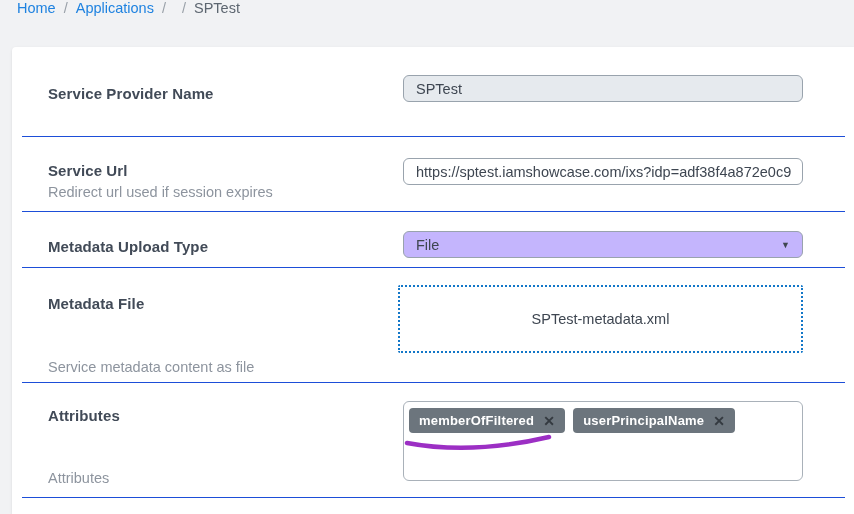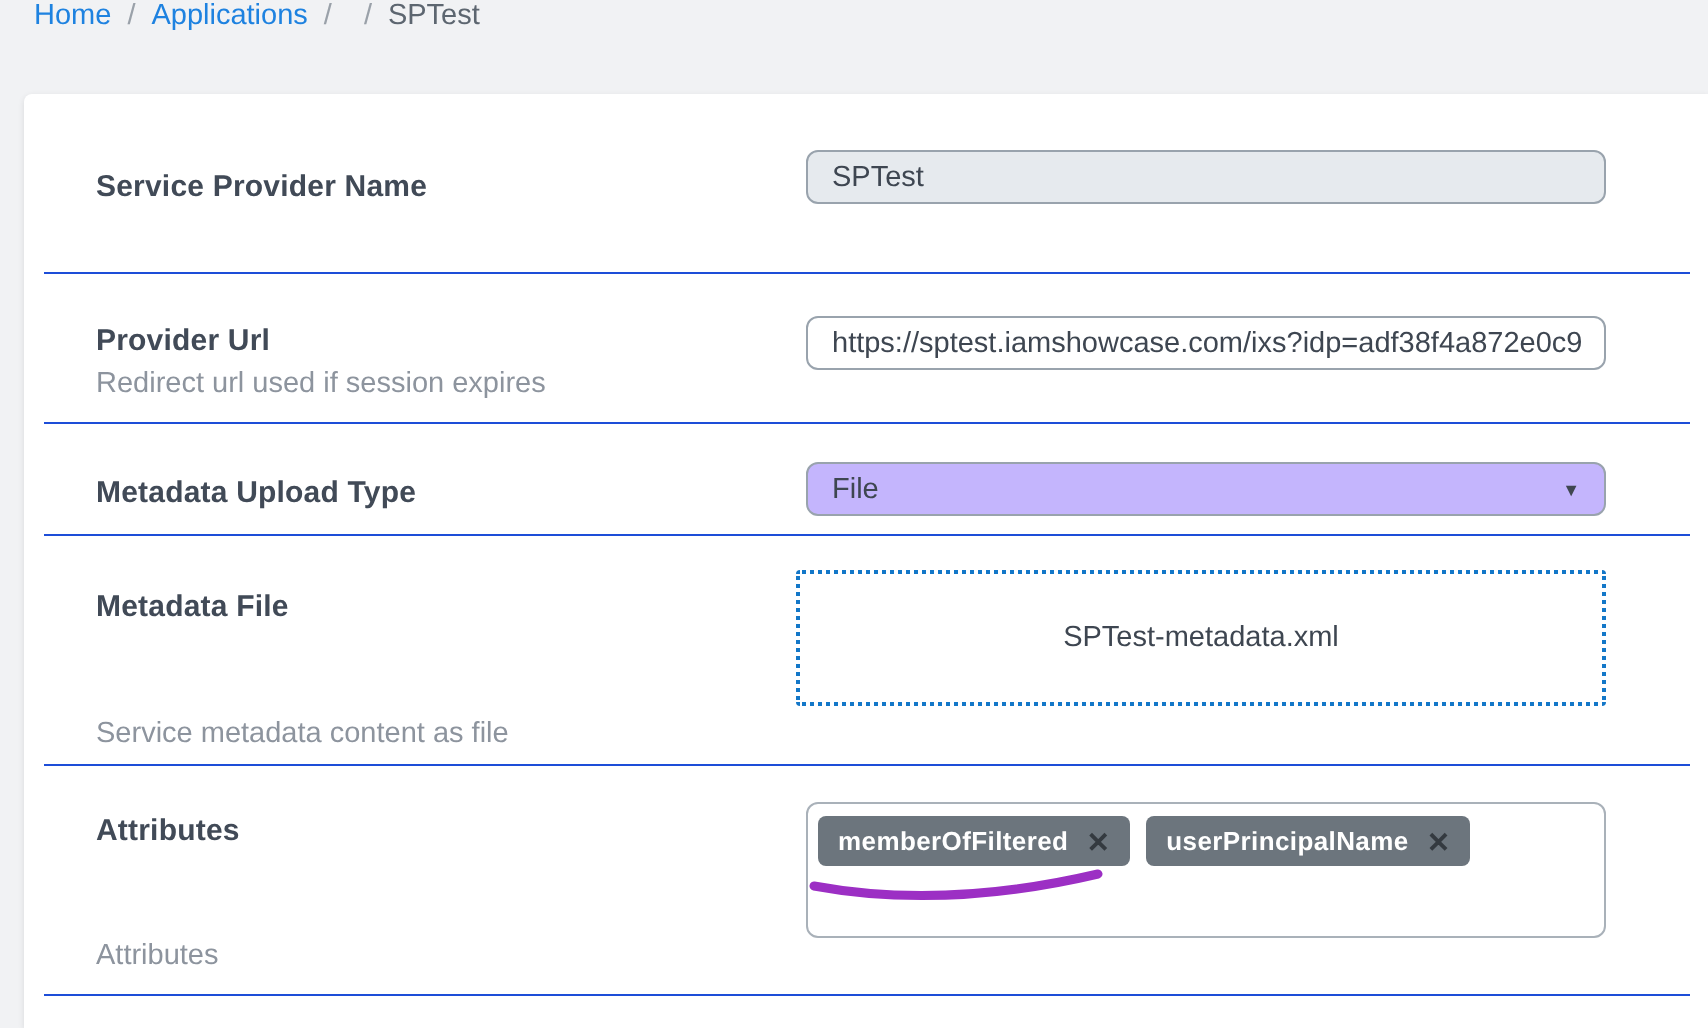--- a/index.html
+++ b/index.html
@@ -69,21 +69,21 @@
 
   .dropzone {
     position:absolute; left:376px; width:405px; height:68px;
     border:2px dotted #1377c8; border-radius:2px; background:#fff;
     display:flex; align-items:center; justify-content:center;
     cursor:pointer;
   }
   .dropzone .file-name { font-size:14.5px; color:#3e4651; }
 
   .tags-box {
-    position:absolute; left:381px; width:400px; height:68px;
+    position:absolute; left:381px; width:400px; height:80px;
     border:1px solid #a9b1b9; border-radius:6px; background:#fff;
     padding:6px 5px; display:flex; align-items:flex-start;
   }
   .tag {
     display:inline-flex; align-items:center; height:25px;
     background:#6c757d; color:#ffffff; border-radius:4px;
     padding:0 10px; margin-right:8px;
     font-size:13px; font-weight:600; letter-spacing:0.2px;
     white-space:nowrap;
   }
@@ -109,21 +109,21 @@
 <main class="card">
 
   <section class="form-row row-1">
     <div class="lbl" style="top:38px">Service Provider Name</div>
     <div class="ctl" style="top:28px">
       <input class="text-field disabled" type="text" readonly="" value="SPTest" style="">
     </div>
   </section>
 
   <section class="form-row row-2">
-    <div class="lbl" style="top:25px">Provider Url</div>
+    <div class="lbl" style="top:25px">Service Url</div>
     <div class="sub" style="top:47px">Redirect url used if session expires</div>
     <div class="ctl" style="top:21px">
       <input class="text-field" type="text" value="https://sptest.iamshowcase.com/ixs?idp=adf38f4a872e0c9" style="">
     </div>
   </section>
 
   <section class="form-row row-3">
     <div class="lbl" style="top:26px">Metadata Upload Type</div>
     <div class="ctl" style="top:19px">
       <div class="select-box">

